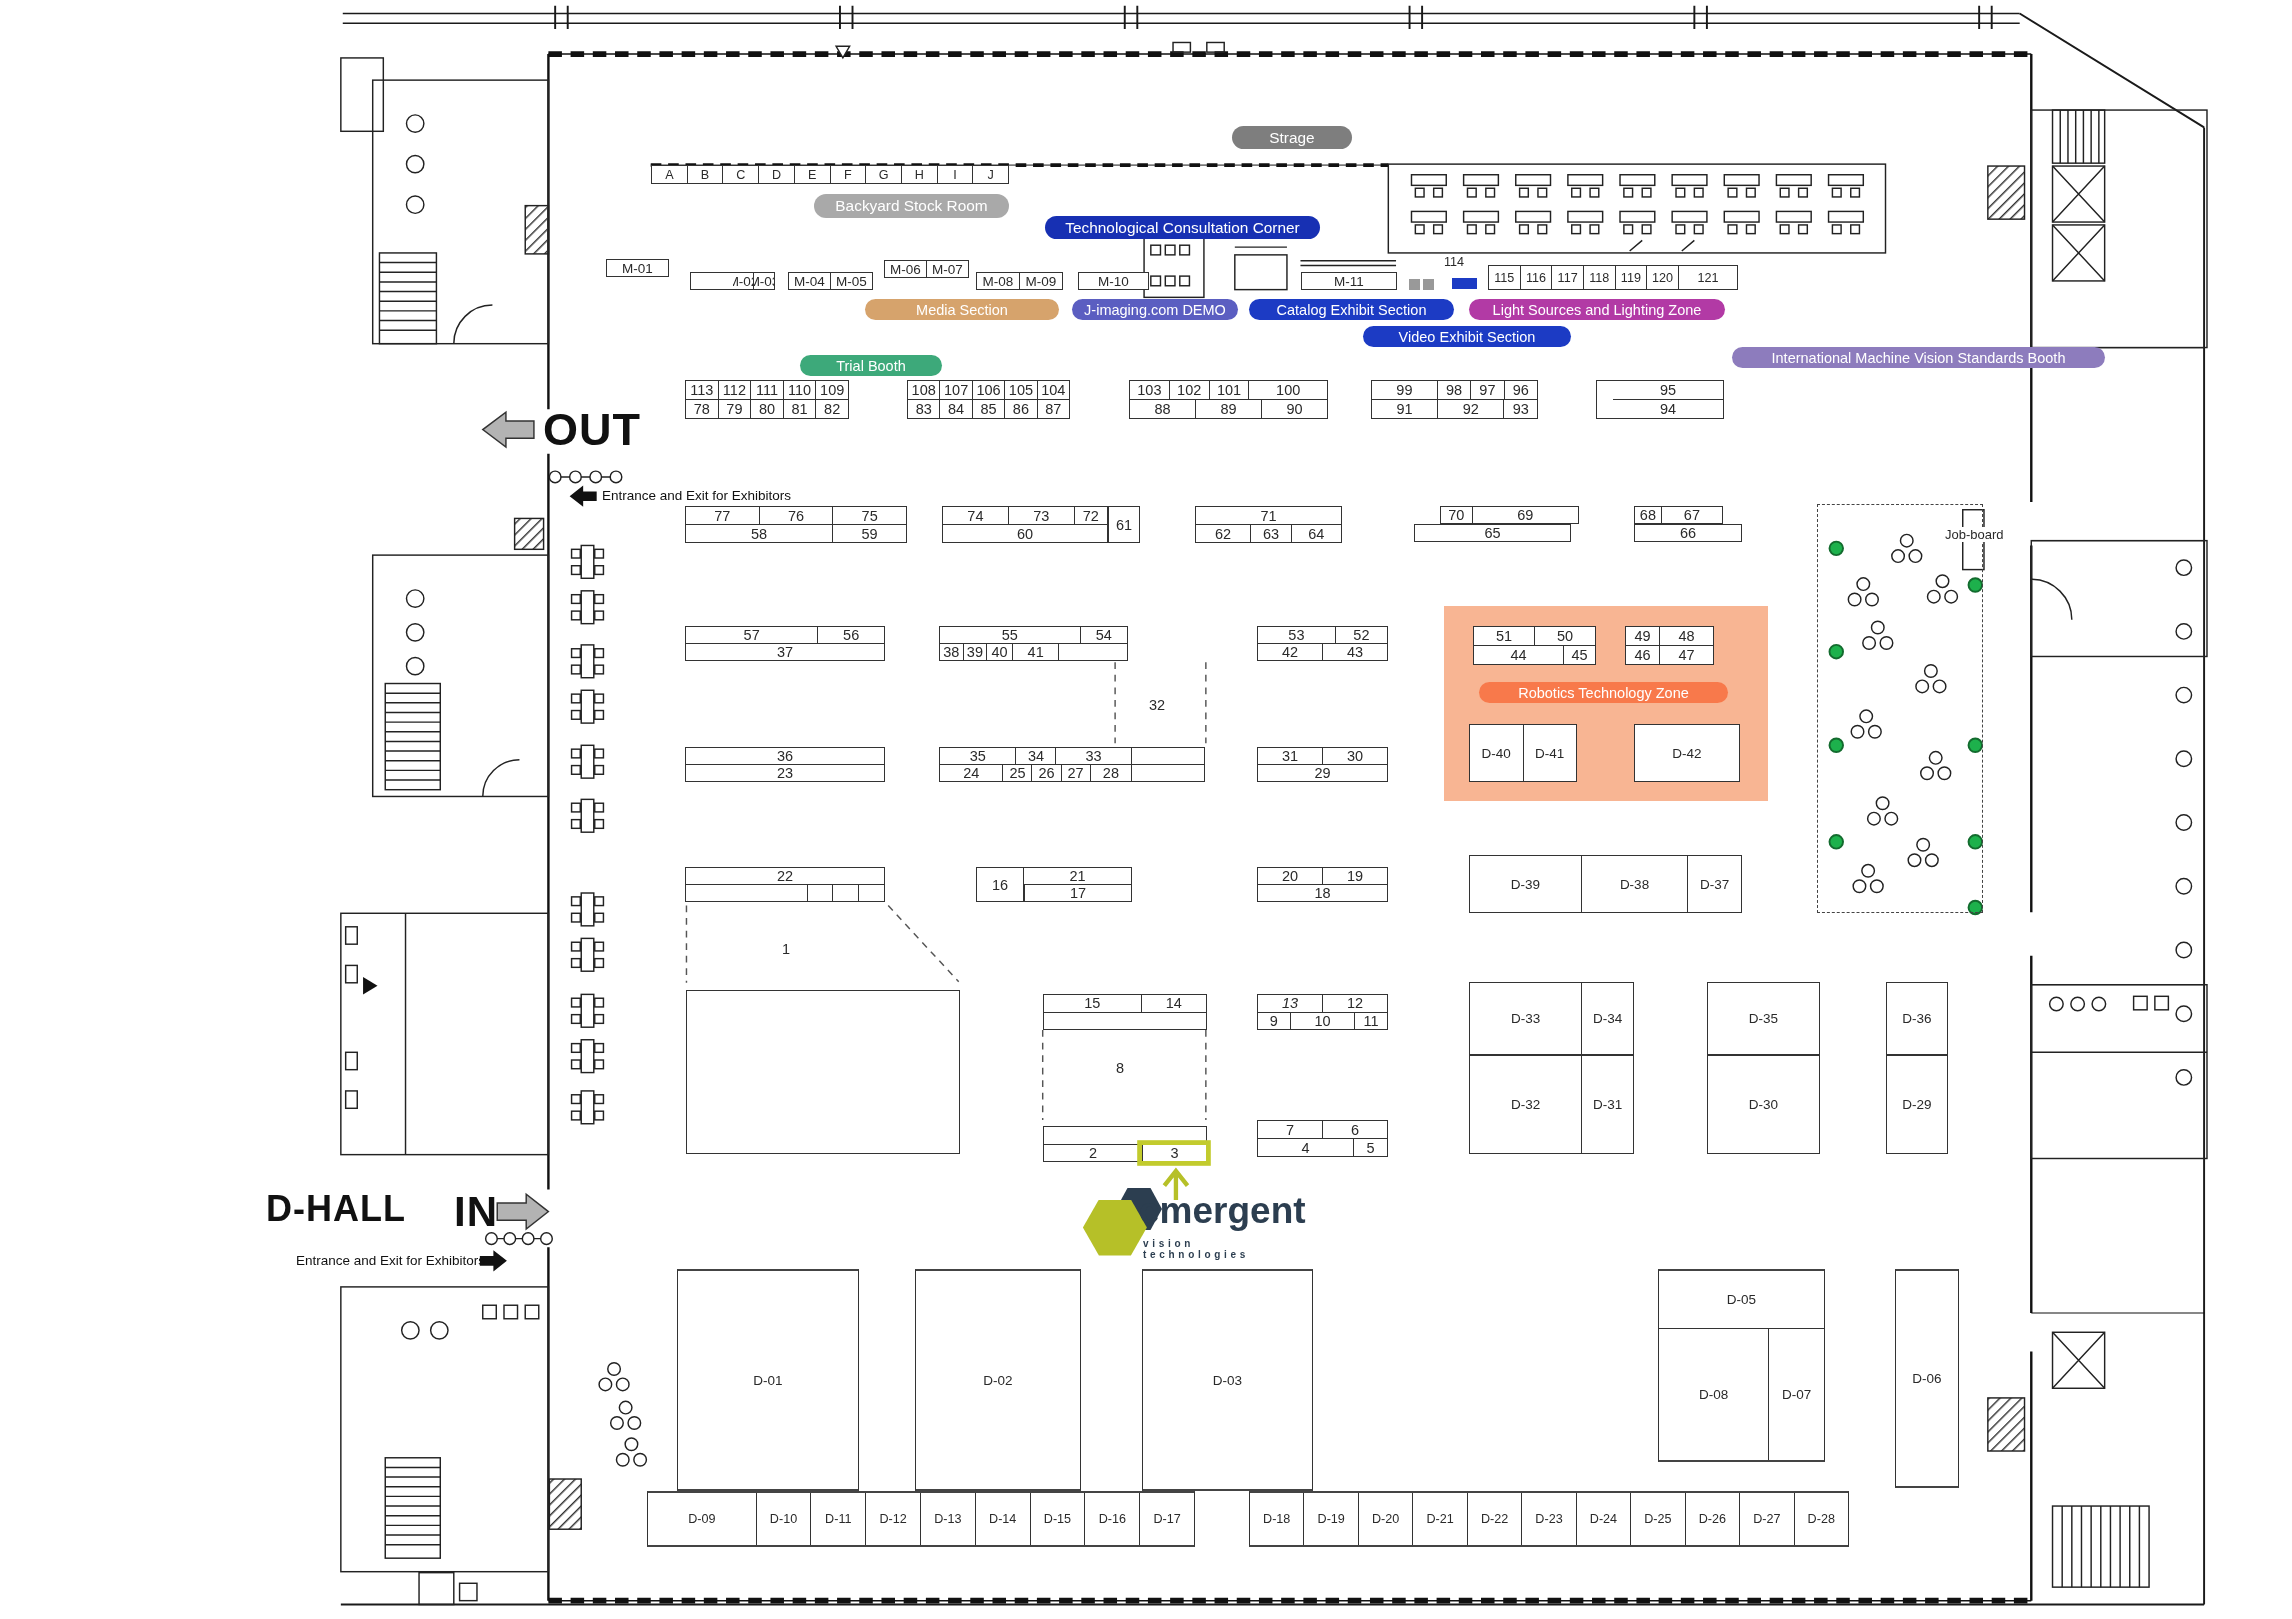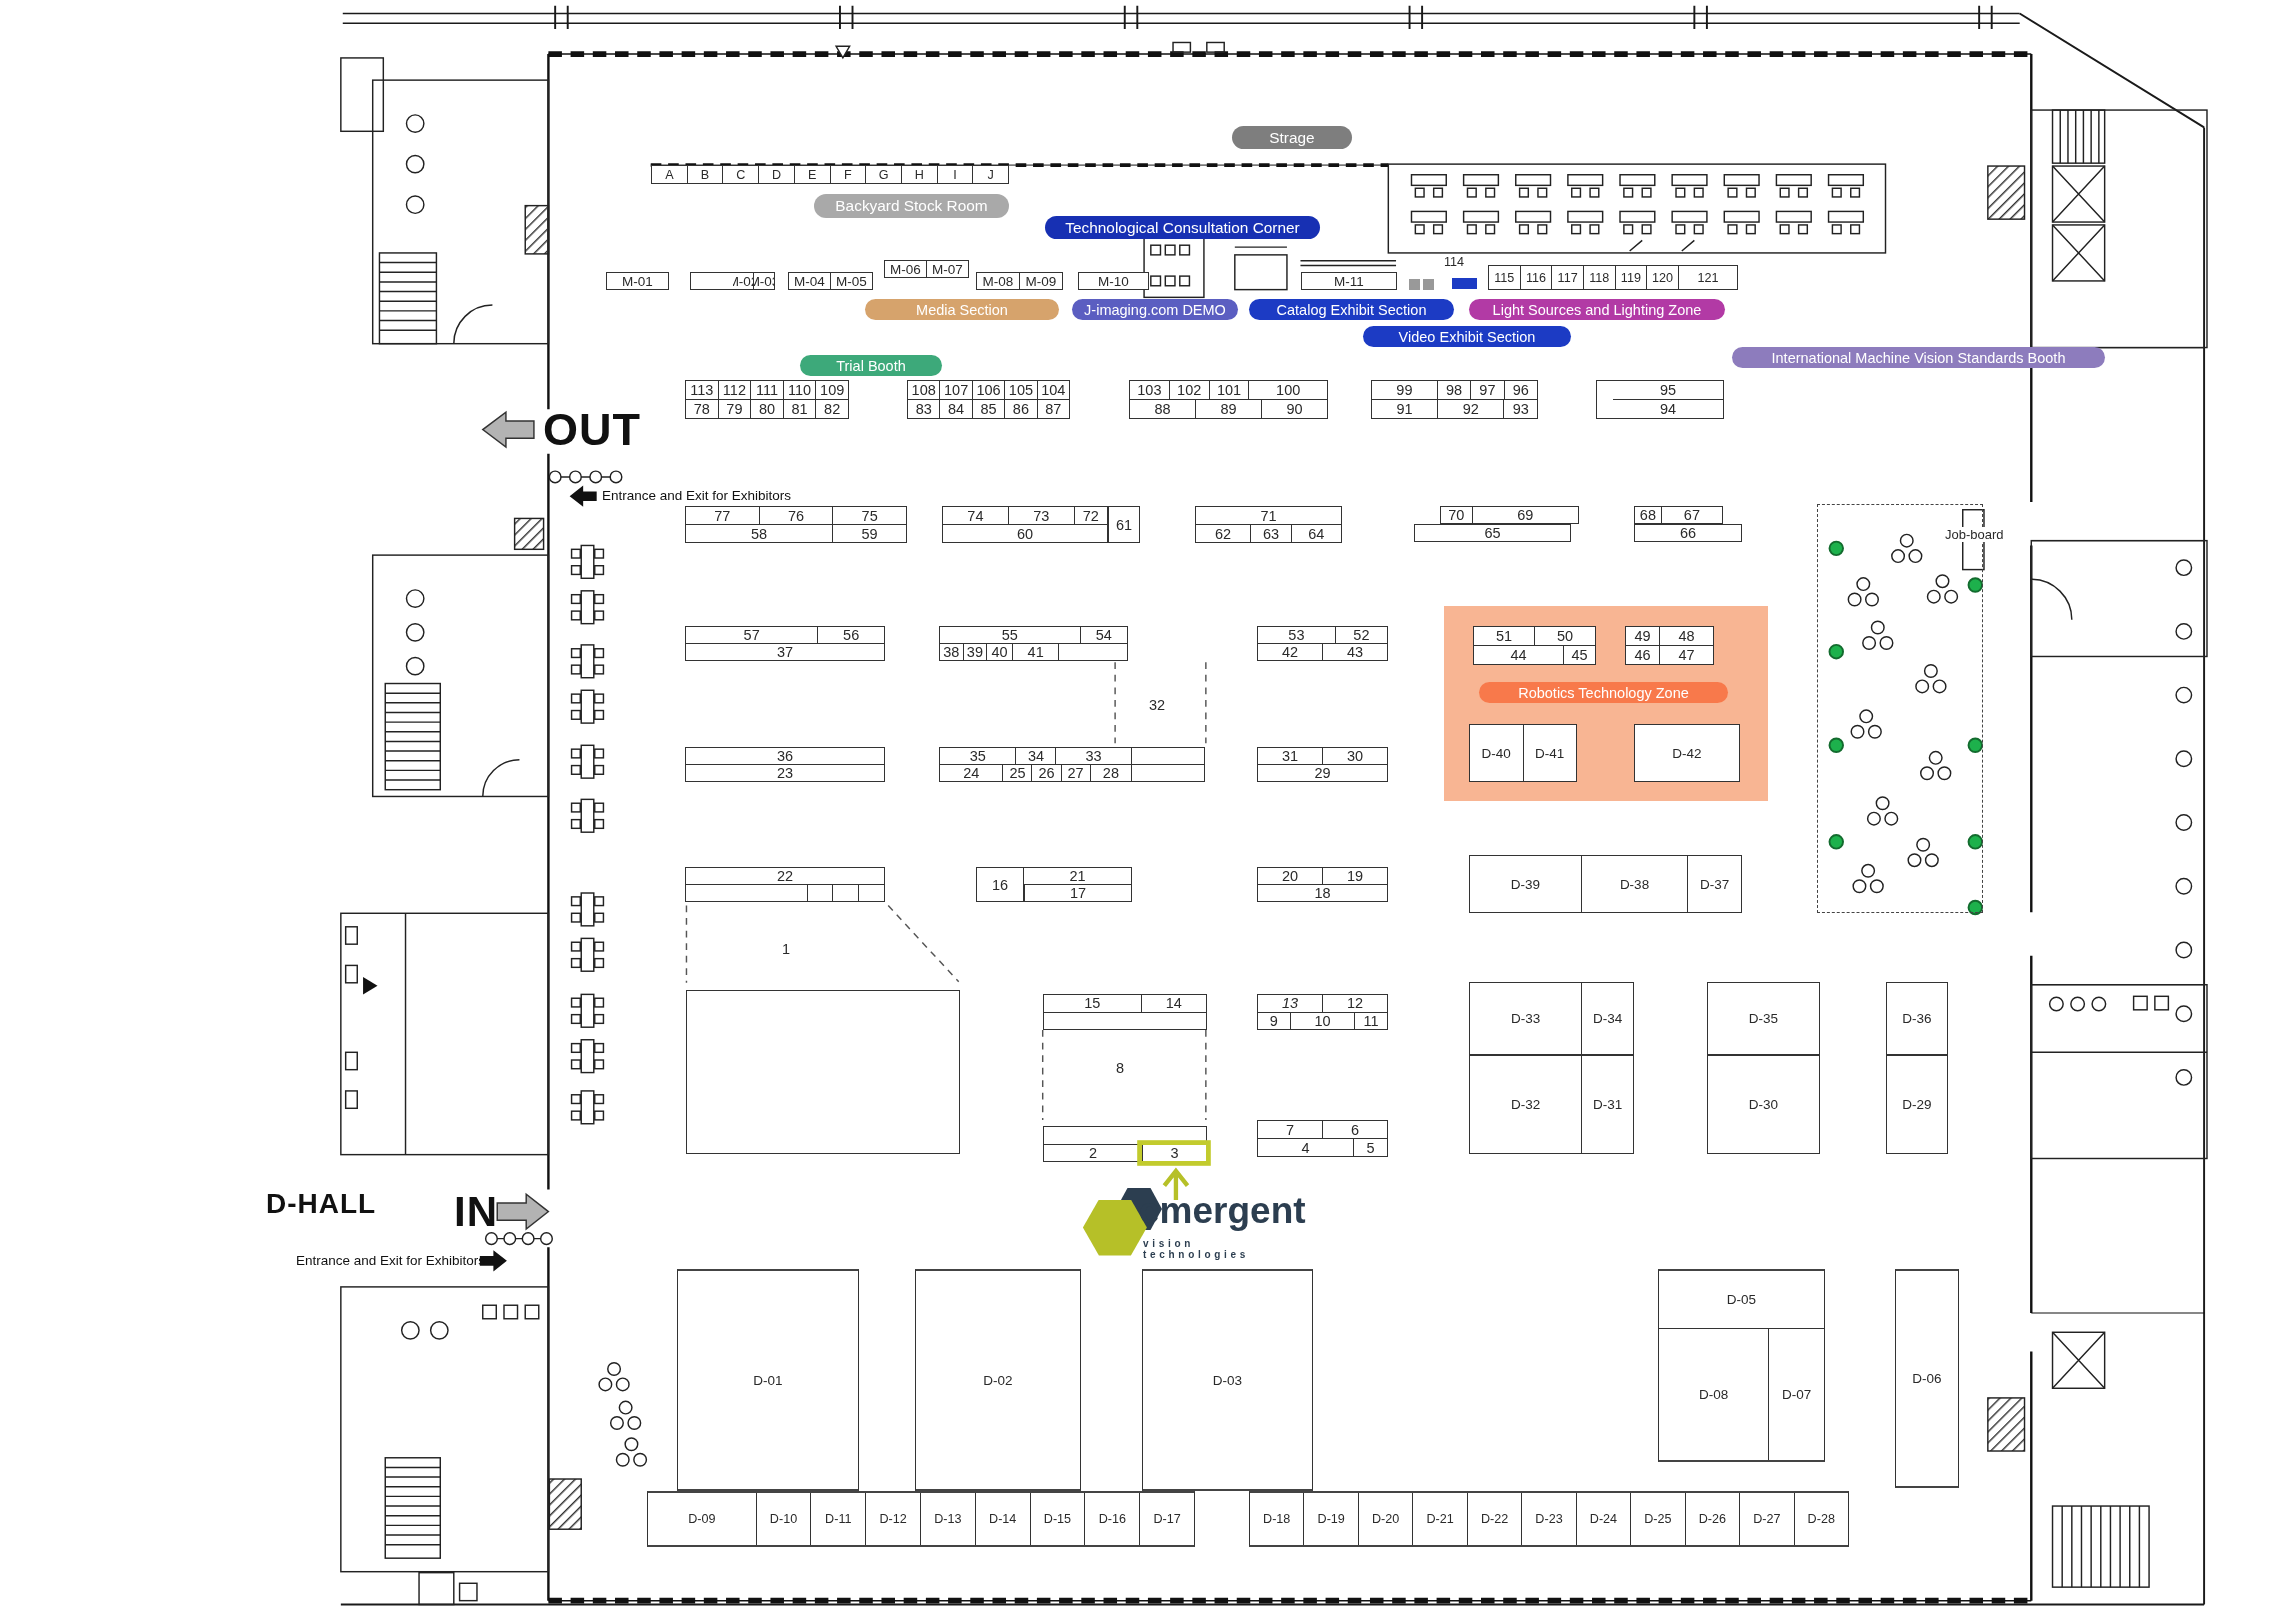--- a/index.html
+++ b/index.html
@@ -281,21 +281,21 @@
         <div class="cell" style="flex-grow: 1;">F</div>
         <div class="cell" style="flex-grow: 1;">G</div>
         <div class="cell" style="flex-grow: 1;">H</div>
         <div class="cell" style="flex-grow: 1;">I</div>
         <div class="cell" style="flex-grow: 1;">J</div>
       </div>
   </div>
   <div class="pill p-backyard" style="left:814px;top:194px;width:195px;height:24px;">Backyard Stock Room</div>
   <div class="pill p-tech" style="left:1045px;top:216px;width:275px;height:23px;">Technological Consultation Corner</div>
 
-  <div class="bblock dfont" style="left:606px;top:272px;width:63px;height:18.3px;">
+  <div class="bblock dfont" style="left:606px;top:259px;width:63px;height:18.3px;">
       <div class="brow">
         <div class="cell" style="flex-grow: 1;">M-01</div>
       </div>
     </div>
   <div class="bblock dfont" style="left:690px;top:272px;width:85px;height:18.3px;padding-left:42px;">
       <div class="brow">
         <div class="cell" style="flex-grow: 1;">M-02</div>
         <div class="cell" style="flex-grow: 1;">M-03</div>
       </div>
     </div>
@@ -694,21 +694,21 @@
       </div>
   </div>
 
   <div class="logo">
     <div class="hex hex-dark"></div>
     <div class="hex hex-green"></div>
     <div class="logo-word">emergent</div>
     <div class="logo-sub">vision technologies</div>
   </div>
 
-  <div class="bigtxt" style="left:266px;top:1188px;font-size:28px;">D-HALL</div>
+  <div class="bigtxt" style="left:266px;top:1188px;font-size:36px;">D-HALL</div>
   <div class="bigtxt" style="left:454px;top:1188px;font-size:42px;">IN</div>
   <div class="enttxt" style="left:296px;top:1253px;">Entrance and Exit for Exhibitors</div>
 
   <div class="bblock dfont thick" style="left:677px;top:1269px;width:182px;height:222px;">
       <div class="brow">
         <div class="cell" style="flex-grow: 1;">D-01</div>
       </div>
     </div>
   <div class="bblock dfont thick" style="left:915px;top:1269px;width:166px;height:222px;">
       <div class="brow">

